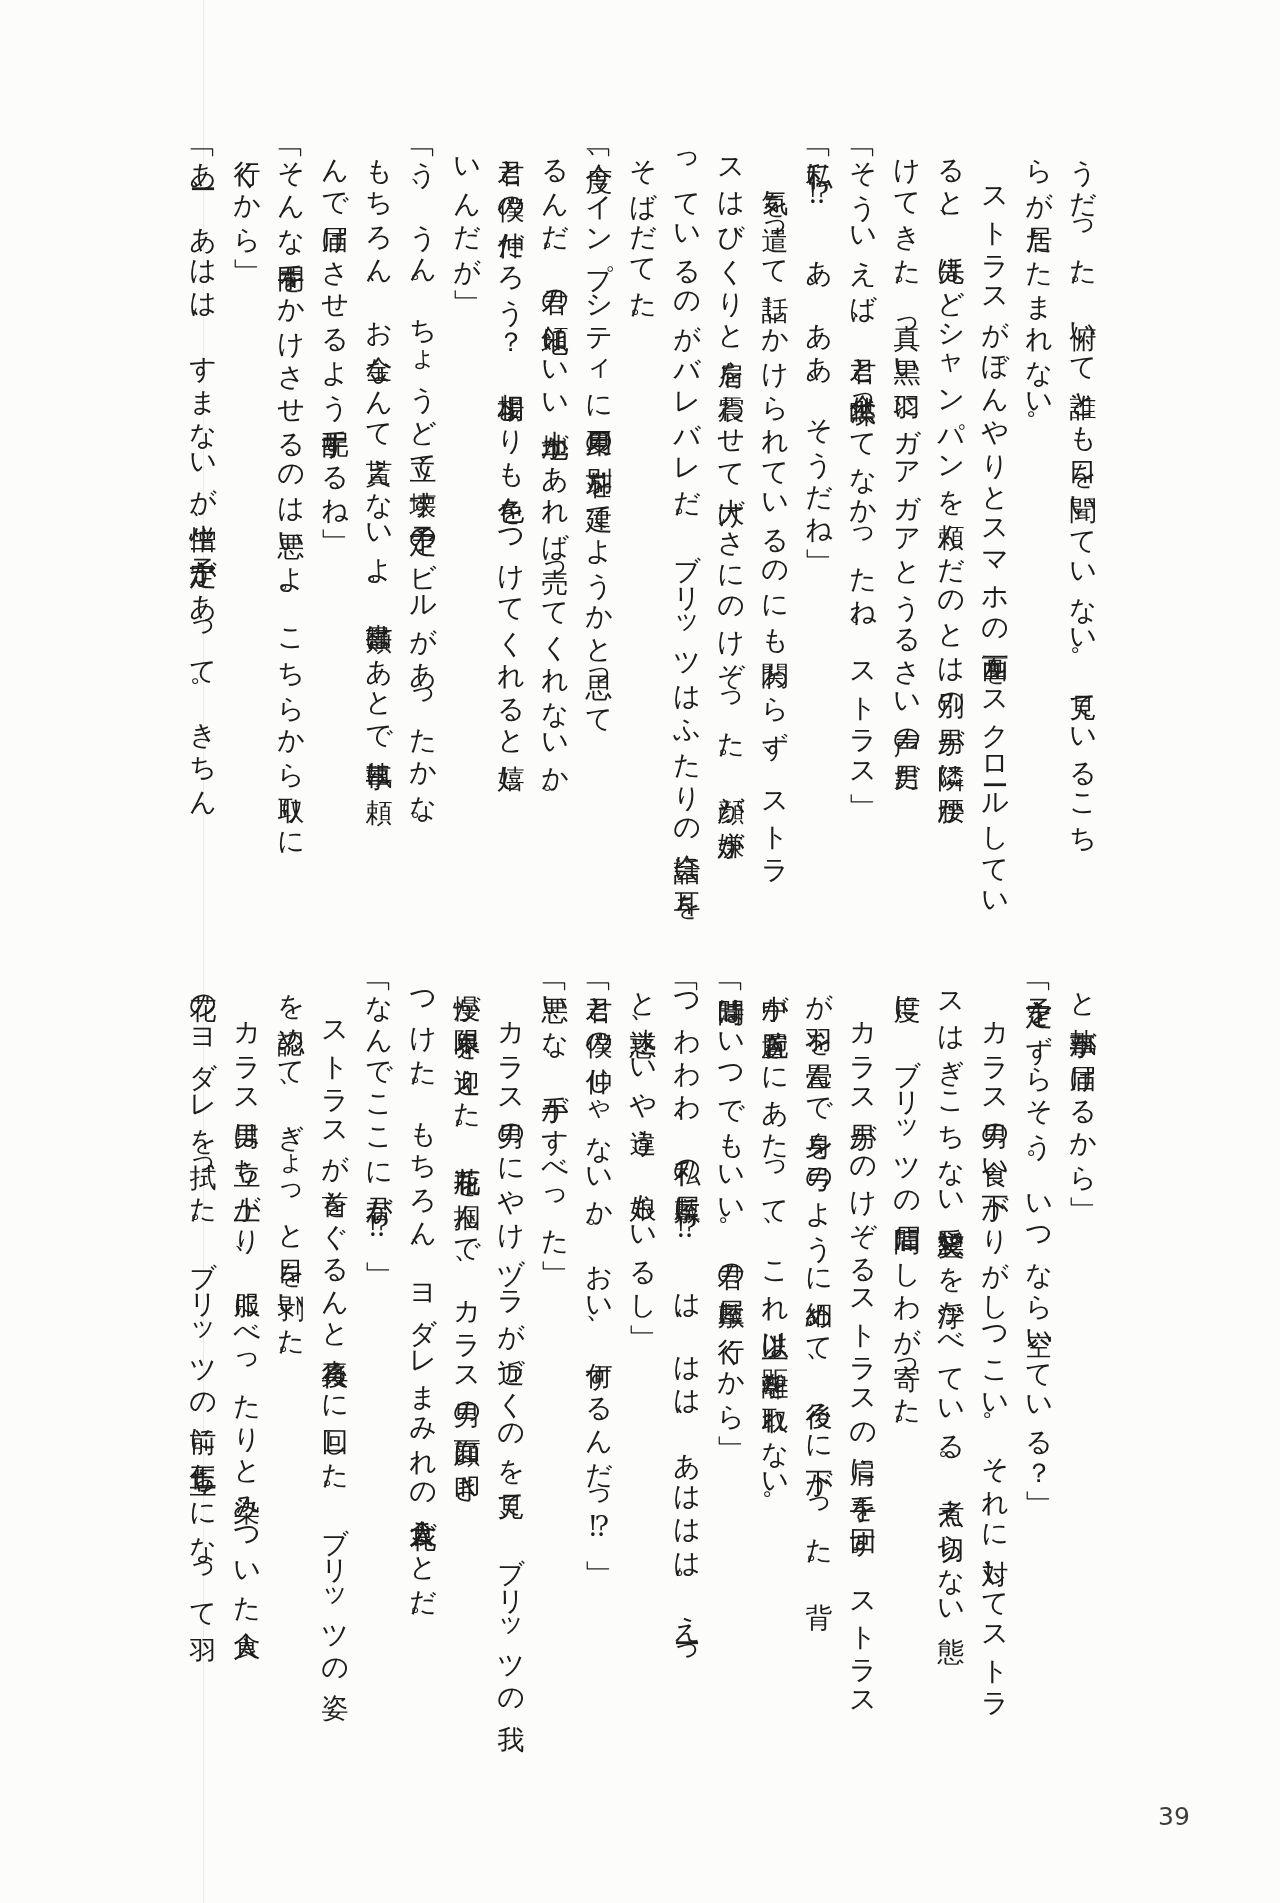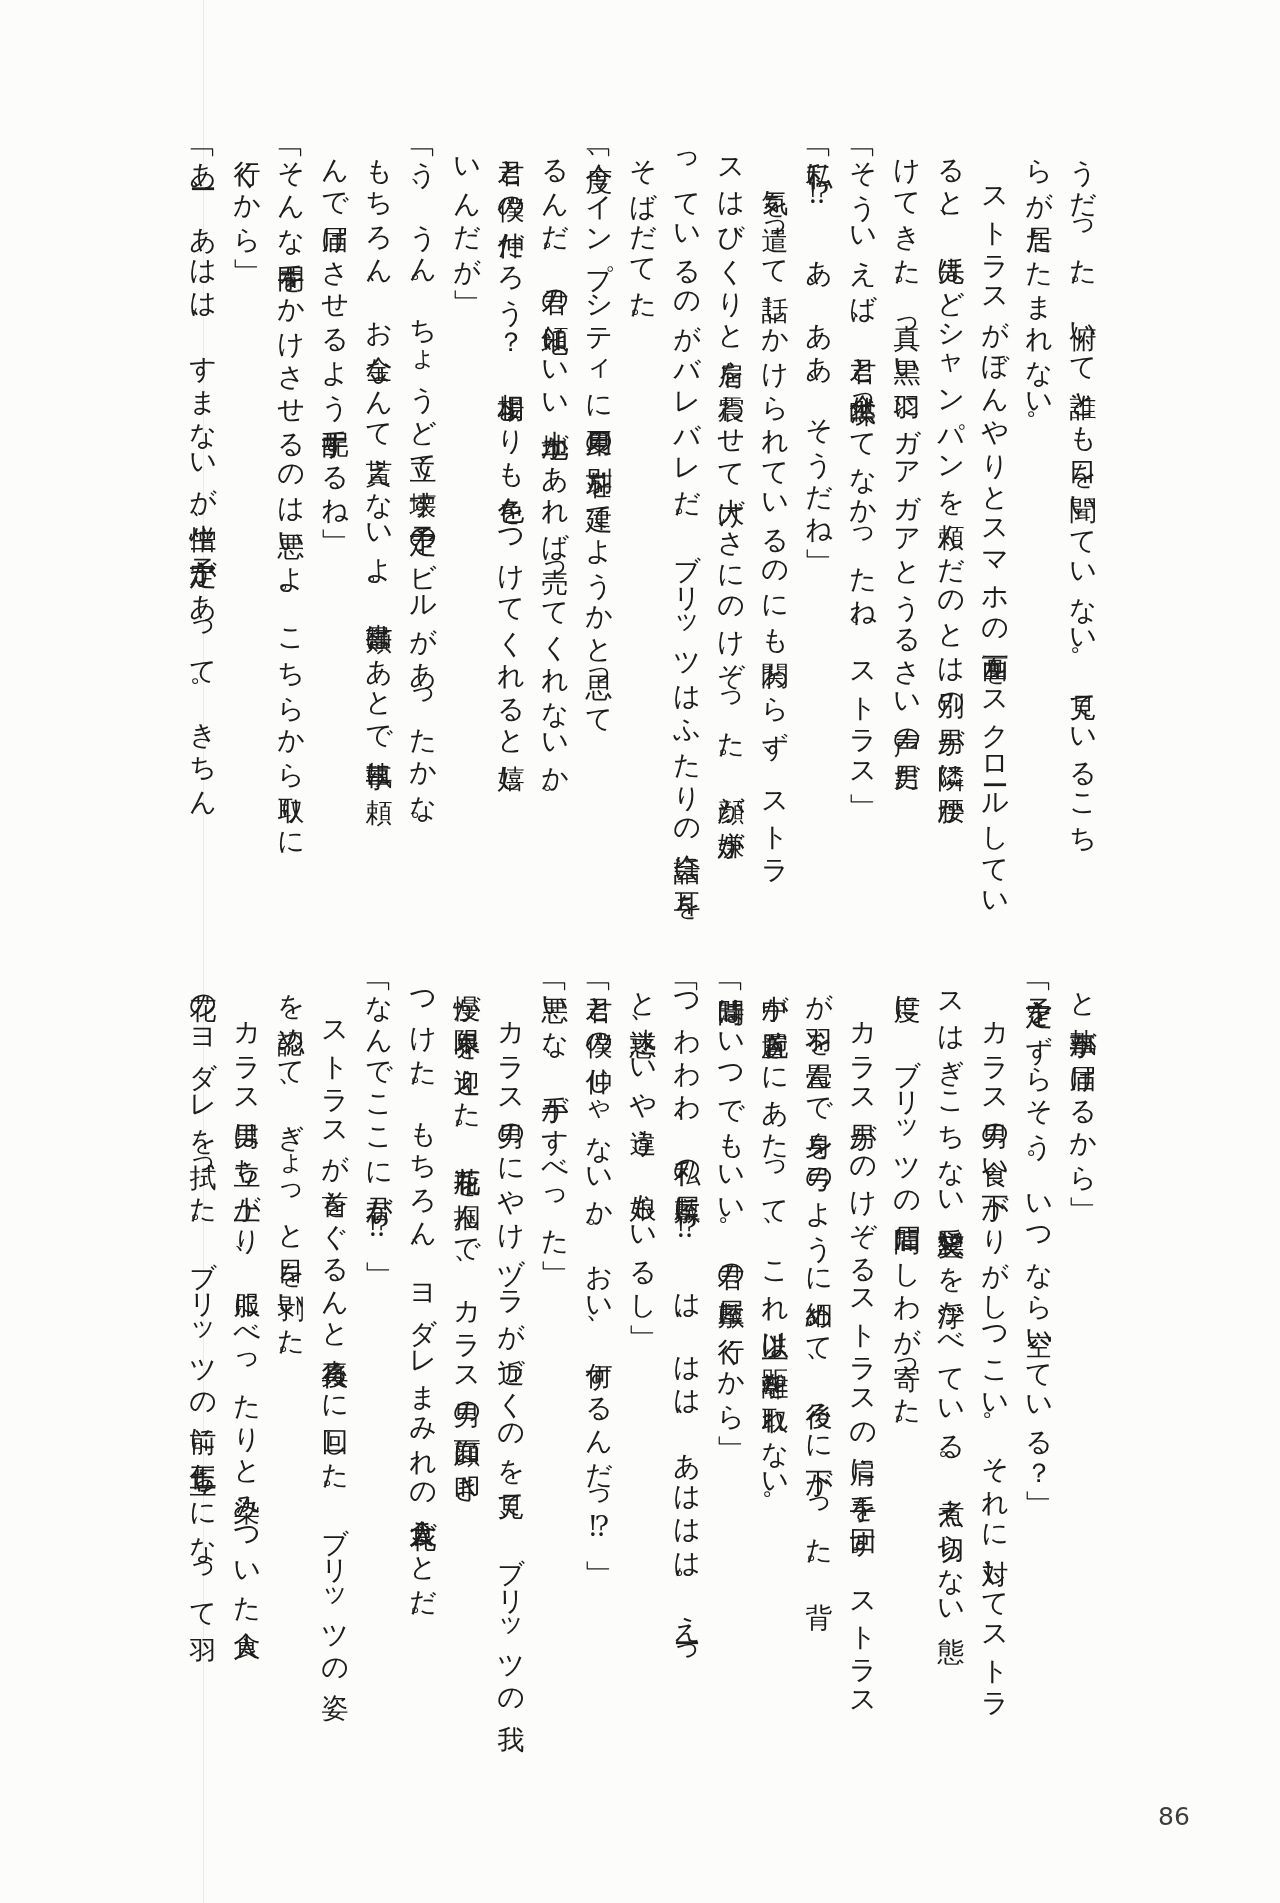--- a/index.html
+++ b/index.html
@@ -104,14 +104,14 @@
       <div class="tline">　カラス男のにやけヅラが近づくのを見て、ブリッツの我</div>
       <div class="tline">慢が限界を迎えた。花瓶を掴んで、カラス男の顔面に叩き</div>
       <div class="tline">つけた。もちろん、ヨダレまみれの食人花ごとだ。</div>
       <div class="tline">「なんでここに君が⁉」</div>
       <div class="tline">　ストラスが首をぐるんと真後ろに回した。ブリッツの姿</div>
       <div class="tline">を認めて、ぎょっと目を剥いた。</div>
       <div class="tline">　カラス男は立ち上がり、服にべったりと染みついた食人</div>
       <div class="tline">花のヨダレを拭った。ブリッツの前に仁王立ちになって羽</div>
     </section>
 
-  <div class="page-number">86</div>
+  <div class="page-number">39</div>
 </div>
 
 </body></html>

